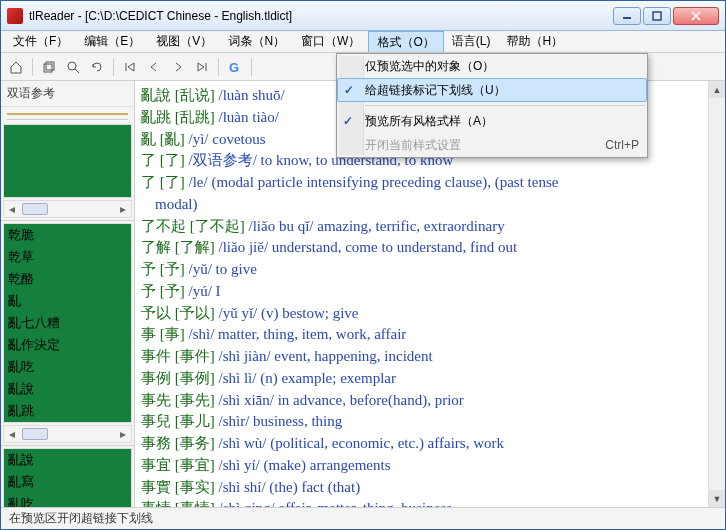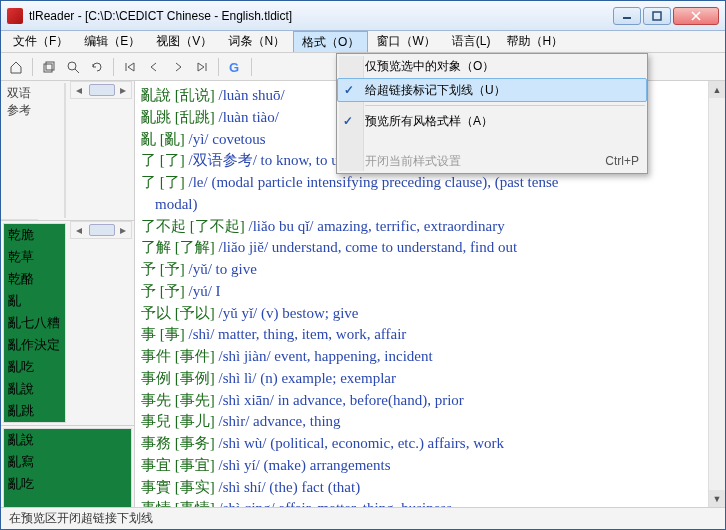--- a/index.html
+++ b/index.html
@@ -12,21 +12,21 @@
   .win-btn { width: 28px; height: 18px; border: 1px solid #7a9ecb; background: linear-gradient(#eaf2fc,#cfe0f4); border-radius: 3px; display: flex; align-items: center; justify-content: center; font-size: 10px; color: #2a4c73; cursor: default; }
   .win-btn.close { width: 46px; background: linear-gradient(#f6c0bd,#e77); color: #fff; border-color: #b44; }
   .menubar { height: 22px; background: #f4f4f4; display: flex; align-items: stretch; border-bottom: 1px solid #d0d0d0; padding-left: 4px; }
   .menu-item { padding: 0 8px; display: flex; align-items: center; font-size: 12px; cursor: default; }
   .menu-item.active { background: #cde6fb; border: 1px solid #7ab7e8; border-bottom: none; }
   .toolbar { height: 28px; background: #f4f4f4; border-bottom: 1px solid #d0d0d0; display: flex; align-items: center; padding: 0 4px; gap: 2px; }
   .tb-btn { width: 22px; height: 22px; display: flex; align-items: center; justify-content: center; color: #555; border: 1px solid transparent; border-radius: 2px; }
   .tb-sep { width: 1px; height: 18px; background: #ccc; margin: 0 3px; }
   .body { flex: 1; display: flex; overflow: hidden; background: #fff; }
   .sidebar { width: 134px; border-right: 1px solid #d0d0d0; display: flex; flex-direction: column; background: #f4f4f4; }
-  .side-panel { border-bottom: 1px solid #d0d0d0; display: flex; flex-direction: row; }
+  .side-panel { border-bottom: 1px solid #d0d0d0; display: flex; flex-direction: column; }
   .side-panel.top { flex: 0 0 140px; }
   .side-panel.mid { flex: 1; }
   .side-panel.bot { flex: 0 0 110px; }
   .side-title { padding: 4px 6px; font-size: 12px; color: #444; border-bottom: 1px solid #e0e0e0; }
   .side-line { height: 1px; background: #ccc; margin: 2px 6px; }
   .side-line.gold { background: #c9b060; height: 2px; margin: 6px 6px 2px; }
   .side-body { flex: 1; background: #15803d; margin: 2px; border: 1px solid #ddd; overflow: hidden; }
   .side-scroll { height: 18px; background: #f4f4f4; border-top: 1px solid #ddd; display: flex; align-items: center; margin: 0 2px 2px; border: 1px solid #ddd; }
   .side-scroll .arrow { width: 16px; text-align: center; color: #666; }
   .side-scroll .thumb { width: 26px; height: 12px; background: #dce6f2; border: 1px solid #aac; border-radius: 2px; margin-left: 2px; }
@@ -42,21 +42,21 @@
   .cont { padding-left: 14px; color: #2a48b0; }
   .vscroll { position: absolute; right: 0; top: 0; bottom: 0; width: 17px; background: #f0f0f0; border-left: 1px solid #ddd; }
   .vscroll .up, .vscroll .down { height: 17px; background: #e4e4e4; display: flex; align-items: center; justify-content: center; font-size: 9px; color: #555; }
   .vscroll .down { position: absolute; bottom: 0; left: 0; right: 0; }
   .statusbar { height: 22px; border-top: 1px solid #d0d0d0; background: #f4f4f4; display: flex; align-items: center; padding: 0 8px; font-size: 12px; color: #333; }
   .dropdown { position: absolute; top: 52px; left: 335px; width: 312px; background: #f2f2f2; border: 1px solid #9a9a9a; box-shadow: 2px 3px 6px rgba(0,0,0,.3); z-index: 50; padding: 0; }
   .dd-item { display: flex; align-items: center; height: 24px; padding: 0 8px 0 28px; position: relative; font-size: 12px; }
   .dd-item.sel { background: #cde6fb; border: 1px solid #7ab7e8; border-radius: 2px; padding-left: 27px; }
   .dd-item .chk { position: absolute; left: 6px; color: #2a5caa; font-weight: bold; }
   .dd-item .accel { margin-left: auto; color: #555; padding-left: 20px; }
-  .dd-item.disabled { color: #9a9a9a; margin-top: 16px; }
+  .dd-item.disabled { color: #9a9a9a; }
   .dd-sep { height: 1px; background: #d0d0d0; margin: 3px 2px 3px 28px; }
   .dropdown { position: absolute; }
   .dropdown::before { content: ""; position: absolute; left: 2px; top: 2px; bottom: 2px; width: 24px; background: #eaeaea; border-right: 1px solid #dcdcdc; }
   svg { display: block; }
 </style>
 </head>
 <body>
 
 <div class="window">
 
@@ -81,22 +81,22 @@
           </svg>
       </div>
     </div>
   </div>
 
   <div class="menubar">
     <div class="menu-item">文件（F）</div>
     <div class="menu-item">编辑（E）</div>
     <div class="menu-item">视图（V）</div>
     <div class="menu-item">词条（N）</div>
+    <div class="menu-item">窗口（W）</div>
     <div class="menu-item active">格式（O）</div>
-    <div class="menu-item">窗口（W）</div>
     <div class="menu-item">语言(L)</div>
     <div class="menu-item">帮助（H）</div>
   </div>
 
   <div class="toolbar">
     <div class="tb-btn">
         <svg width="14" height="14">
           <path d="M2 7 L7 2 L12 7 L12 13 L2 13 Z" fill="none" stroke="#555"></path>
         </svg>
       </div>
@@ -200,21 +200,21 @@
           <div class="cont">modal)</div>
           <div class="entry"><span class="trad">了不起</span>  <span class="simp">[了不起]</span> <span class="pinyin">/liǎo bu qǐ/</span>   <span class="def">amazing, terrific, extraordinary</span></div>
           <div class="entry"><span class="trad">了解</span>  <span class="simp">[了解]</span> <span class="pinyin">/liǎo jiě/</span>   <span class="def">understand, come to understand, find out</span></div>
           <div class="entry"><span class="trad">予</span>  <span class="simp">[予]</span> <span class="pinyin">/yǔ/</span>   <span class="def">to give</span></div>
           <div class="entry"><span class="trad">予</span>  <span class="simp">[予]</span> <span class="pinyin">/yú/</span>   <span class="def">I</span></div>
           <div class="entry"><span class="trad">予以</span>  <span class="simp">[予以]</span> <span class="pinyin">/yǔ yǐ/</span>   <span class="def">(v) bestow; give</span></div>
           <div class="entry"><span class="trad">事</span>  <span class="simp">[事]</span> <span class="pinyin">/shì/</span>   <span class="def">matter, thing, item, work, affair</span></div>
           <div class="entry"><span class="trad">事件</span>  <span class="simp">[事件]</span> <span class="pinyin">/shì jiàn/</span>   <span class="def">event, happening, incident</span></div>
           <div class="entry"><span class="trad">事例</span>  <span class="simp">[事例]</span> <span class="pinyin">/shì lì/</span>   <span class="def">(n) example; exemplar</span></div>
           <div class="entry"><span class="trad">事先</span>  <span class="simp">[事先]</span> <span class="pinyin">/shì xiān/</span>   <span class="def">in advance, before(hand), prior</span></div>
-          <div class="entry"><span class="trad">事兒</span>  <span class="simp">[事儿]</span> <span class="pinyin">/shìr/</span>   <span class="def">advance, thing</span></div>
+          <div class="entry"><span class="trad">事兒</span>  <span class="simp">[事儿]</span> <span class="pinyin">/shìr/</span>   <span class="def">business, thing</span></div>
           <div class="entry"><span class="trad">事務</span>  <span class="simp">[事务]</span> <span class="pinyin">/shì wù/</span>   <span class="def">(political, economic, etc.) affairs, work</span></div>
           <div class="entry"><span class="trad">事宜</span>  <span class="simp">[事宜]</span> <span class="pinyin">/shì yí/</span>   <span class="def">(make) arrangements</span></div>
           <div class="entry"><span class="trad">事實</span>  <span class="simp">[事实]</span> <span class="pinyin">/shì shí/</span>   <span class="def">(the) fact (that)</span></div>
           <div class="entry"><span class="trad">事情</span>  <span class="simp">[事情]</span> <span class="pinyin">/shì qing/</span>   <span class="def">affair, matter, thing, business</span></div>
         </div>
       <div class="vscroll">
         <div class="up">▲</div>
         <div class="down">▼</div>
       </div>
     </div>

